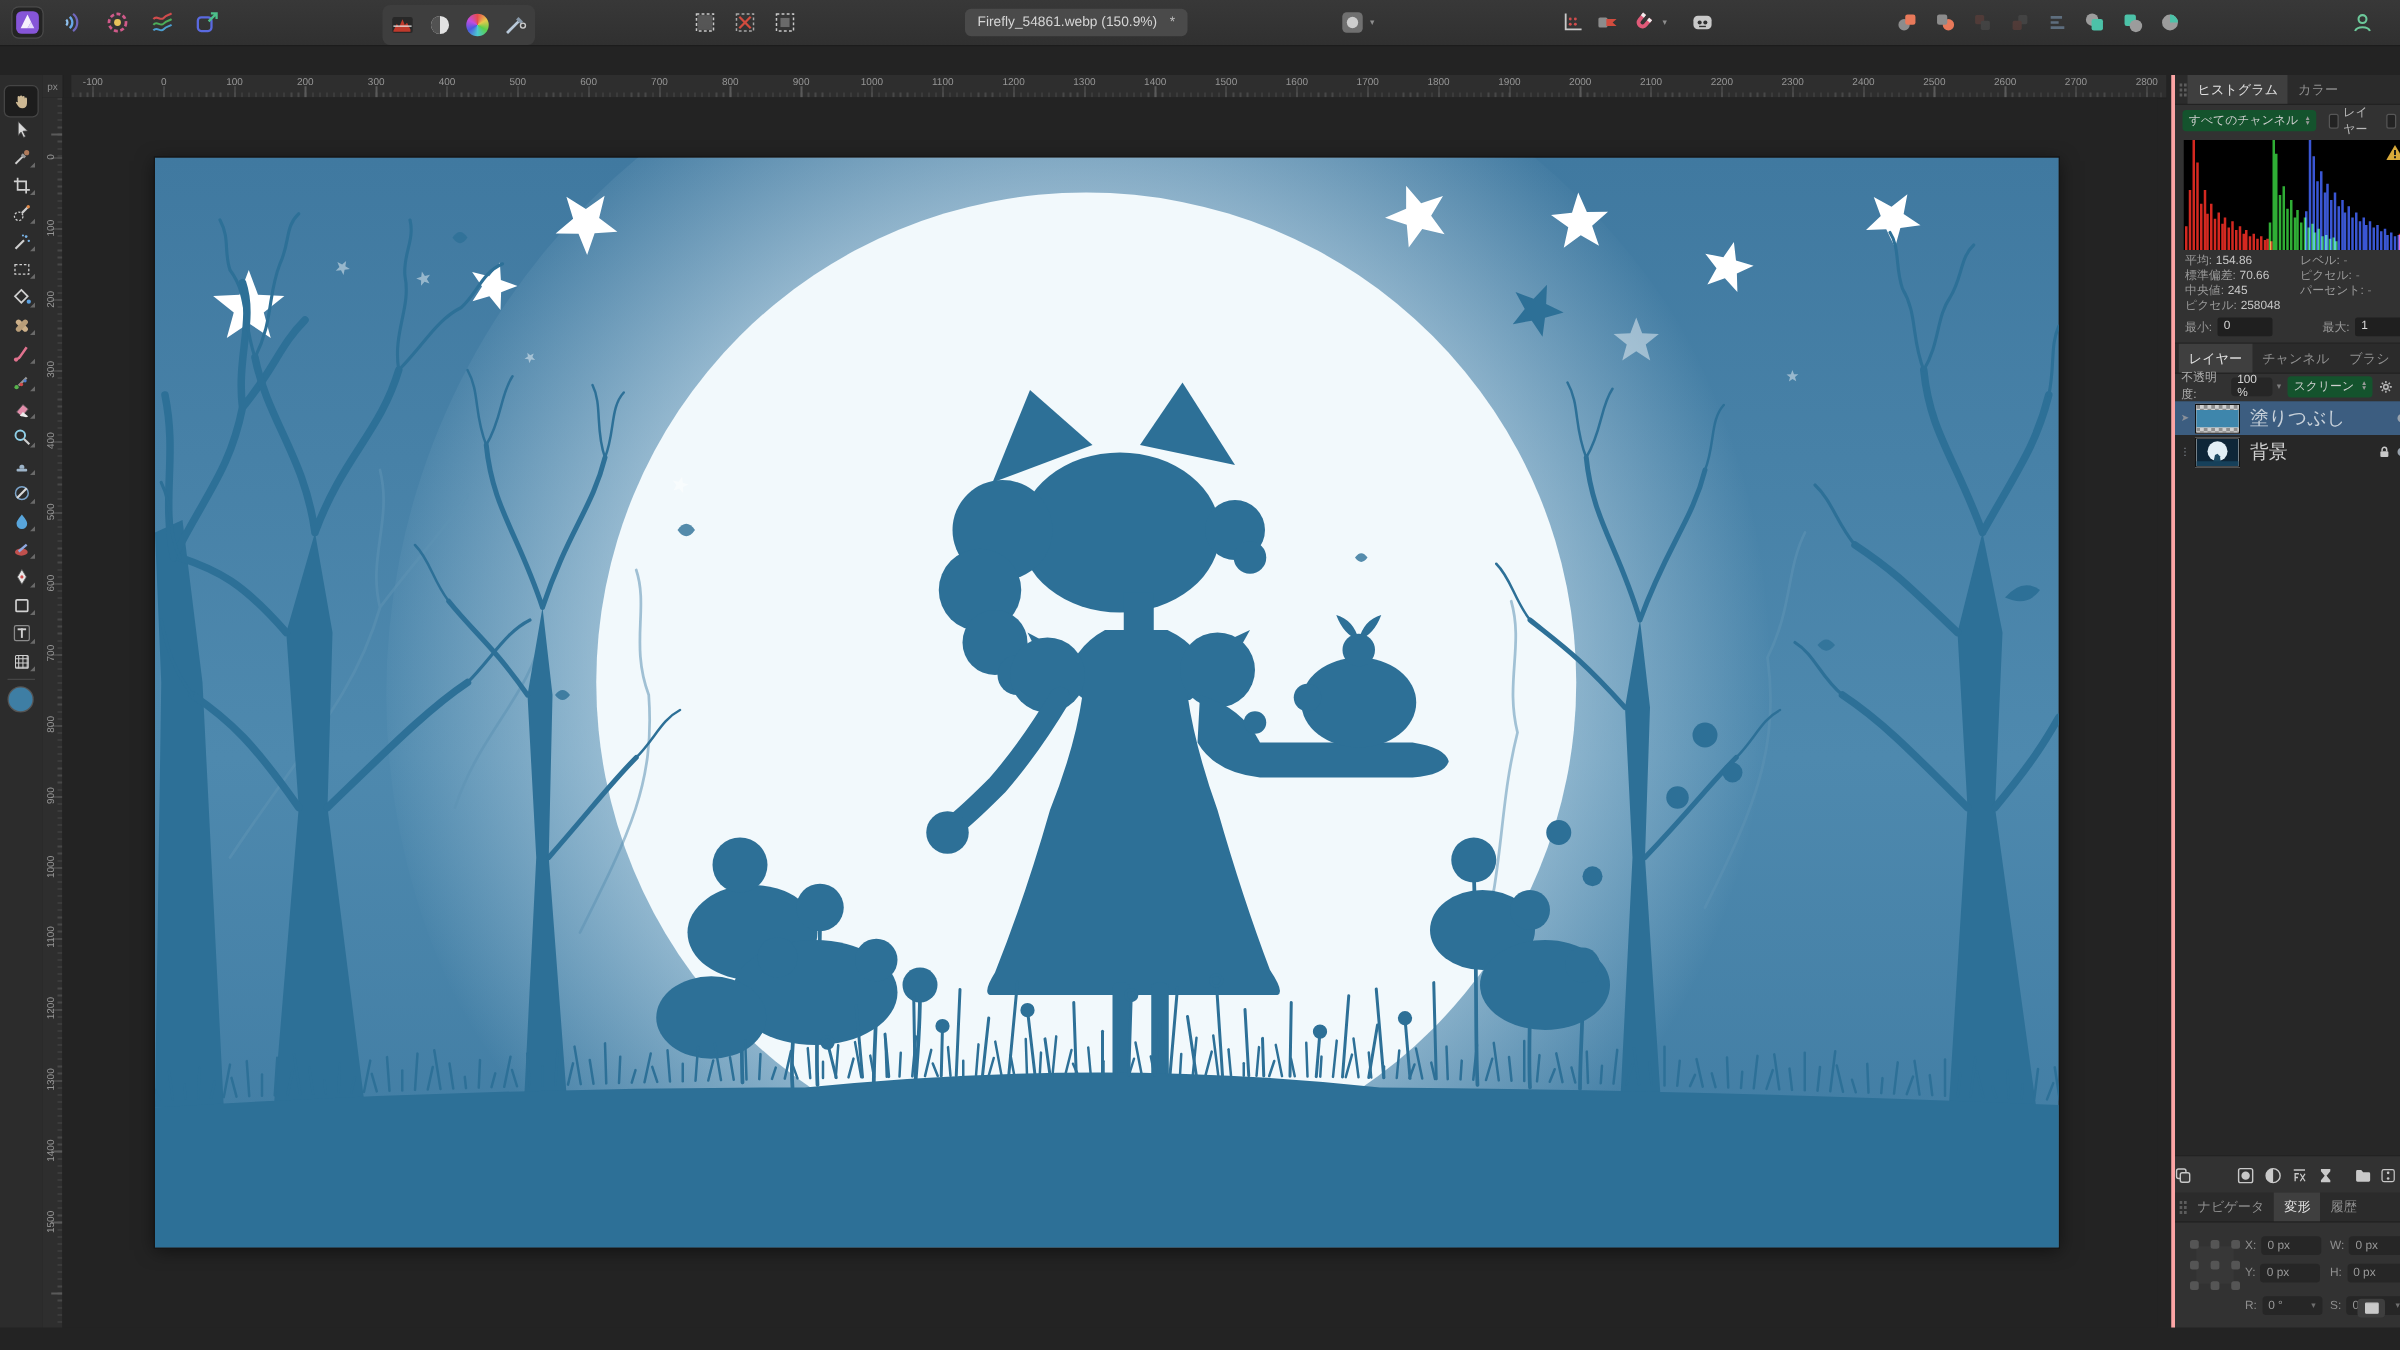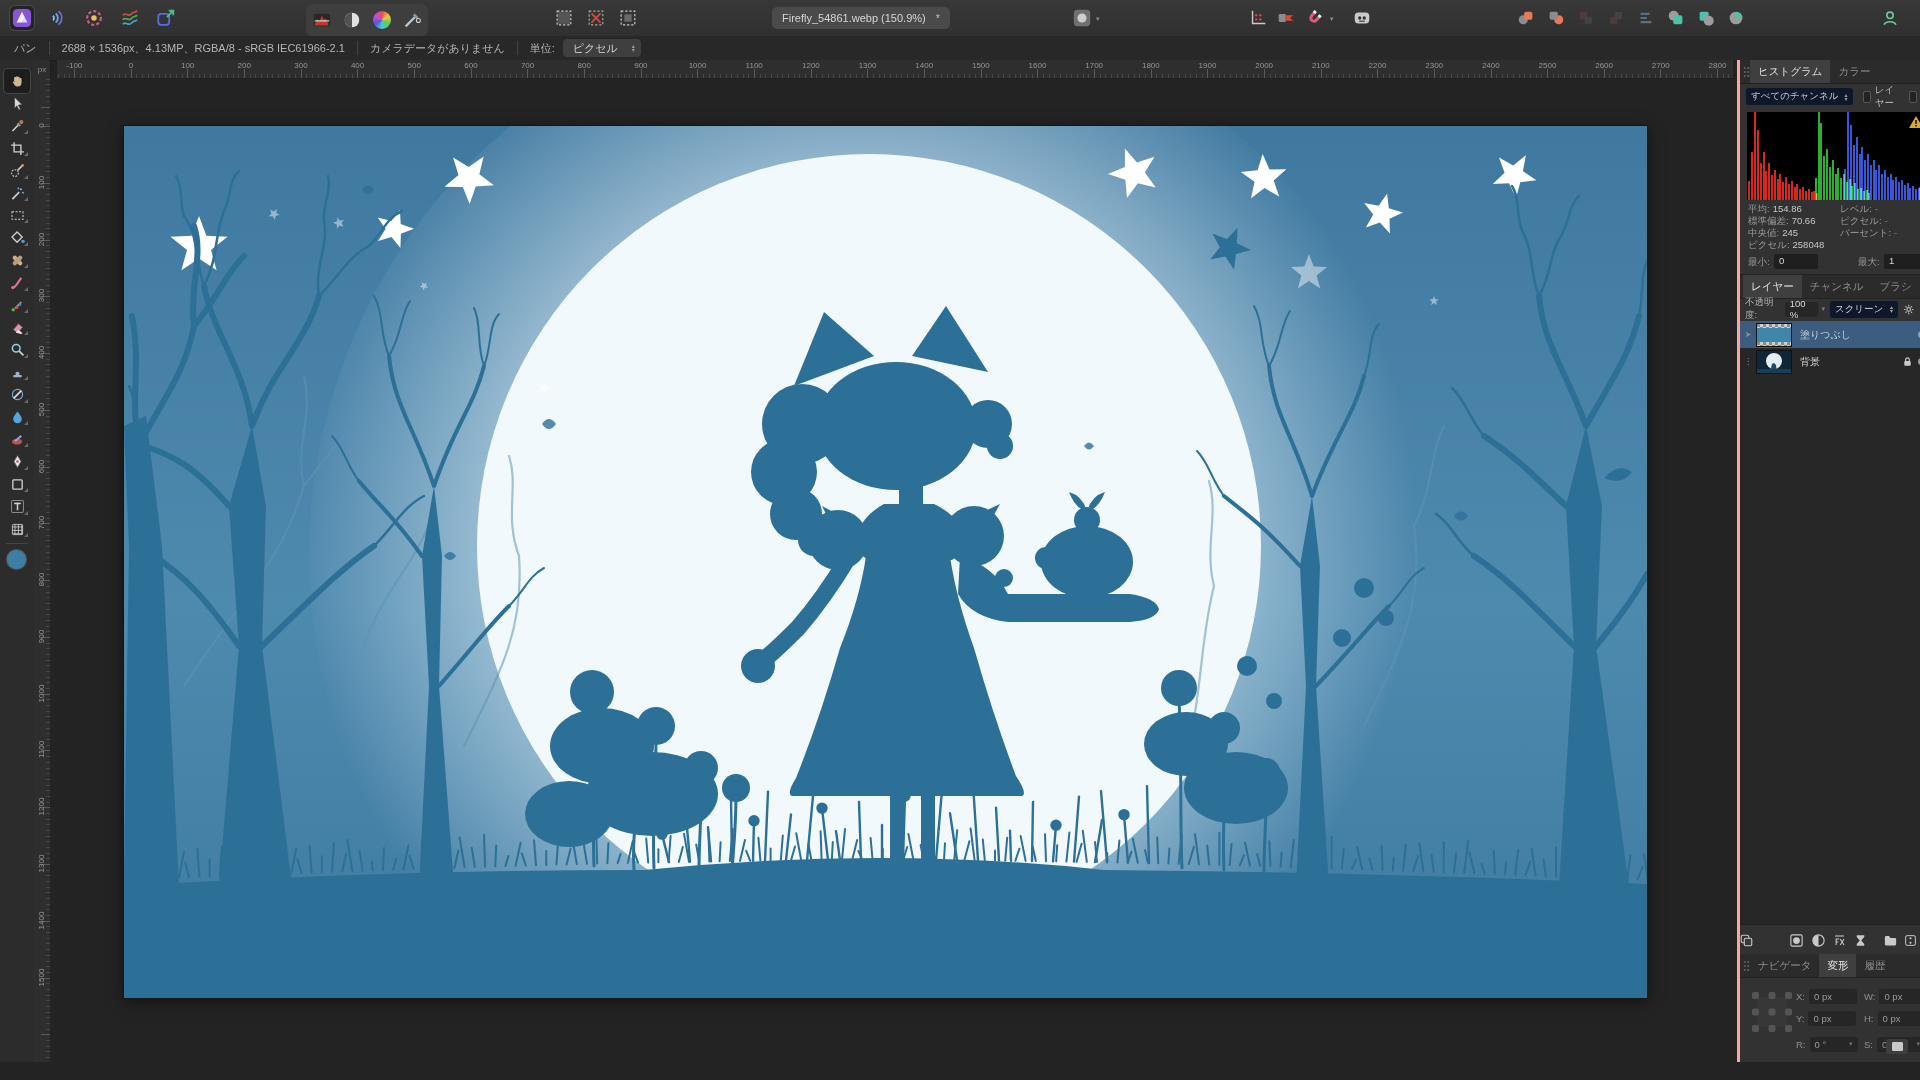--- a/index.html
+++ b/index.html
@@ -57,21 +57,21 @@
   .s-sill{stroke:var(--sil-light);fill:none;stroke-linecap:round;}
   .f-star{fill:var(--star);}
   
   .rpanel{position:absolute;left:1737px;top:60px;width:194px;bottom:18px;background:#323232;border-left:3px solid #fca5a5;font-size:10.5px;color:#c9c9c9;}
   .ptabs{position:absolute;left:0;right:0;height:23px;background:#2b2b2b;border-bottom:1px solid #222;display:flex;align-items:stretch;}
   .ptab{display:flex;align-items:center;padding:0 8px;color:#909090;font-size:10.5px;white-space:nowrap;}
   .ptab.active{background:#3f3f3f;color:#e2e2e2;}
   .ptabs .menu{margin-left:auto;margin-right:6px;align-self:center;color:#b5b5b5;font-size:13px;}
   .ptabs .grip{width:7px;align-self:center;margin-left:3px;height:12px;background:radial-gradient(#5c5c5c 1px,transparent 1.2px) 0 0/3.5px 4px;}
   .hist-controls{position:absolute;left:0;right:0;top:23px;height:27px;display:flex;align-items:center;}
-  .dropdown{background:#0f172a;border-radius:3px;height:17px;display:flex;align-items:center;gap:6px;padding:0 5px;color:#cfcfcf;font-size:9.5px;white-space:nowrap;}
+  .dropdown{background:#14532d;border-radius:3px;height:17px;display:flex;align-items:center;gap:6px;padding:0 5px;color:#cfcfcf;font-size:9.5px;white-space:nowrap;}
   .checkwrap{display:flex;align-items:center;gap:4px;font-size:9.5px;color:#b9b9b9;}
   .checkbox{width:10px;height:10px;background:#232323;border:1px solid #565656;border-radius:2px;}
   .histbox{position:absolute;left:7px;right:7px;top:52px;height:88px;background:#000;overflow:hidden;}
   .spike{position:absolute;bottom:0;width:2px;mix-blend-mode:screen;}
   .warn{position:absolute;right:4px;top:4px;width:14px;height:12px;}
   .hist-stats{position:absolute;left:8px;right:4px;top:143px;height:50px;font-size:9.5px;line-height:12px;}
   .statcol{position:absolute;top:0;}
   .statcol.left{left:0;color:#c6c6c6;}
   .statcol.right{left:92px;color:#7d7d7d;}
   .statcol .lbl{color:#9a9a9a;margin-right:3px;}
@@ -81,21 +81,21 @@
   
   .opacityrow{position:absolute;left:0;right:0;top:237px;height:24px;display:flex;align-items:center;font-size:9.5px;color:#b0b0b0;}
   .opacityrow .num{background:#262626;border-radius:3px;height:15px;display:flex;align-items:center;padding:0 5px;color:#d8d8d8;}
   .layersarea{position:absolute;left:0;right:0;top:261px;bottom:137px;background:#272727;}
   .layerrow{position:absolute;left:0;right:0;height:27px;display:flex;align-items:center;}
   .layerrow.sel{background:#3c5d80;}
   .layerrow .gutter{width:16px;text-align:center;color:#8a9099;font-size:8px;}
   .lthumb{width:34px;height:22px;position:relative;overflow:hidden;border:1px solid #111;background:#fff;flex:none;}
   .lthumb .checker{position:absolute;left:0;right:0;height:4px;background-image:conic-gradient(#cfcfcf 25%,#8d8d8d 0 50%,#cfcfcf 0 75%,#8d8d8d 0);background-size:6px 6px;}
   .lthumb .blue{position:absolute;left:0;right:0;top:4px;bottom:4px;background:#3e86ac;}
-  .lname{margin-left:8px;font-size:10px;color:#c9d2da;flex:1;}
+  .lname{margin-left:8px;font-size:15px;color:#c9d2da;flex:1;}
   .layerrow:not(.sel) .lname{color:#cfcfcf;}
   .dot{width:7px;height:7px;border-radius:50%;background:#98a2ac;margin-right:9px;}
   .locksvg{width:11px;height:11px;margin-right:5px;}
   .lfooter{position:absolute;left:0;right:0;bottom:107px;height:30px;background:#323232;border-top:1px solid #222;display:flex;align-items:center;}
   .fico{width:20px;height:20px;display:flex;align-items:center;justify-content:center;}
   .fico svg{width:15px;height:15px;}
   
   .navtabs{bottom:84px;top:auto;}
   .transform{position:absolute;left:0;right:0;bottom:0;height:84px;}
   .anchor{position:absolute;left:10px;top:12px;width:44px;height:44px;opacity:.65;}
@@ -301,36 +301,20 @@
     <div class="tbgroup tb-account" id="g-account">
         <div class="tbbtn">
           <svg viewBox="0 0 22 22" fill="none" stroke="#6cc89a" stroke-width="1.8">
             <circle cx="11" cy="8" r="3.5"></circle>
             <path d="M4.5 18.5c1.5-4.5 11.5-4.5 13 0"></path>
           </svg>
         </div>
       </div>
   </div>
 
-  <div class="infobar">
-    <span class="pan">パン</span>
-    <span class="sep"></span>
-    <span>2688 × 1536px、4.13MP、RGBA/8 - sRGB IEC61966-2.1</span>
-    <span class="sep"></span>
-    <span>カメラデータがありません</span>
-    <span class="sep"></span>
-    <span>単位:</span>
-    <span class="unitbox">
-      <span>ピクセル</span>
-      <span class="stepper">
-          <span>▴</span>
-          <span>▾</span>
-        </span>
-    </span>
-  </div>
 
   <div class="tools" id="toolcol">
       <div class="tool sel" style="top: 9px;">
         <svg viewBox="0 0 20 20">
           <path d="M6 9V5.5a1.1 1.1 0 012.2 0V5a1.1 1.1 0 012.2 0v.5a1.1 1.1 0 012.2 0V7a1.1 1.1 0 012.2 0v4.5c0 2.8-1.7 4.5-4.4 4.5-2.1 0-3.4-.9-4.5-2.8l-1.6-2.7c.6-.9 1.6-.7 2.2.3z" fill="#cdb893"></path>
         </svg>
       </div>
       <div class="tool" style="top: 33.4px;">
         <svg viewBox="0 0 20 20">
           <path d="M6.5 2.5l9 9-4.4.3 2.4 4.9-1.9 1-2.4-5-2.7 3.2z" fill="#d8d8d8" stroke="#3a3a3a" stroke-width=".8"></path>

